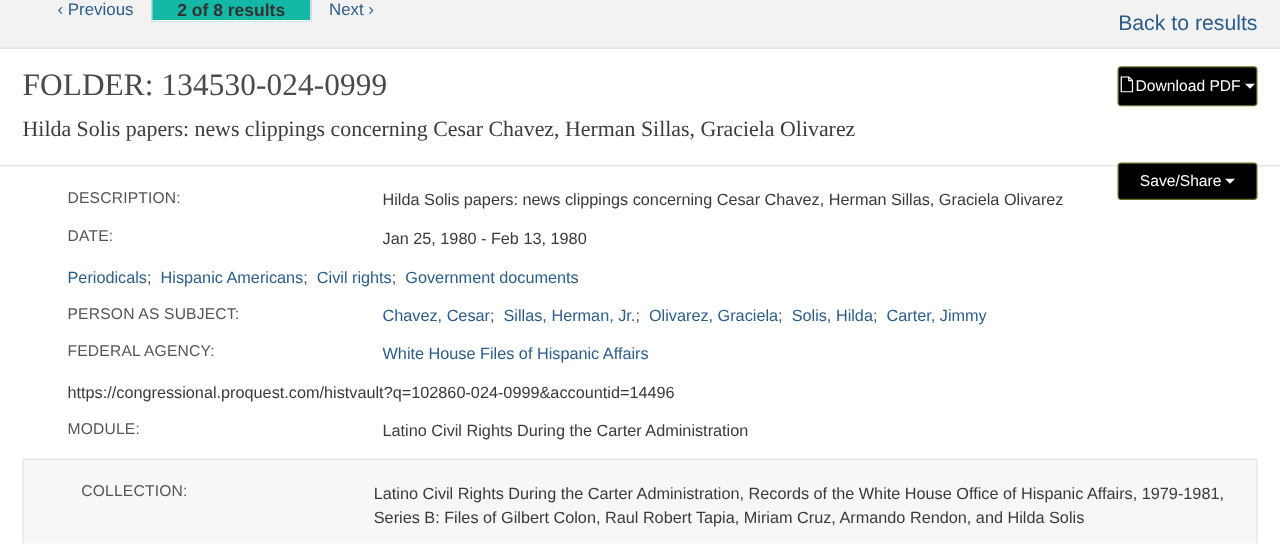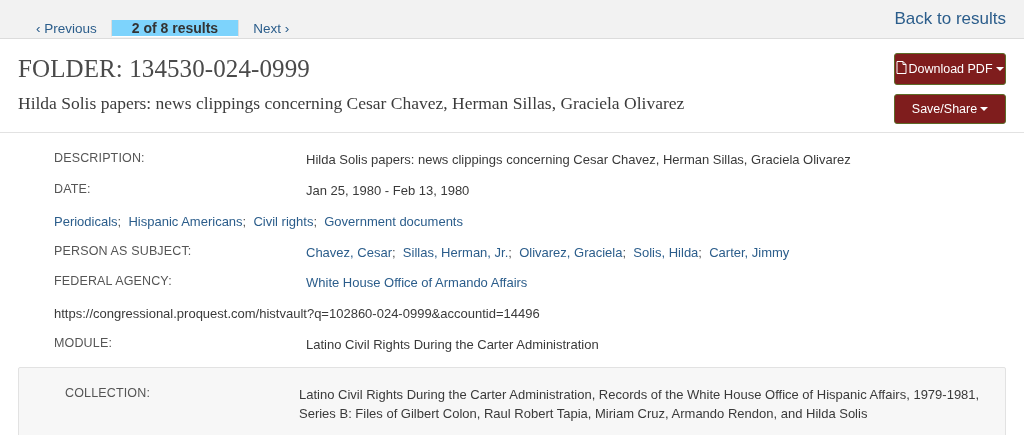--- a/index.html
+++ b/index.html
@@ -18,39 +18,38 @@
   .resultbar {
     position: relative;
     height: 39px;
     background: #f2f2f2;
     border-bottom: 1px solid #dcdcdc;
     display: flex;
     align-items: stretch;
   }
   .resultbar-left {
     display: flex;
-    align-items: center;
-    padding-left: 22px;
-    margin-top: 18px;
+    align-items: flex-start;
+    padding-left: 32px;
   }
   .nav-link {
     display: flex;
     align-items: center;
     font-size: 13.5px;
     color: #2b5d8b;
     padding: 0 14px;
     cursor: pointer;
     text-decoration: none;
     white-space: nowrap;
   }
   .result-count {
     display: flex;
     align-items: center;
     justify-content: center;
-    background: #7dd3fc;
+    background: #14b8a6;
     border-left: 1px solid #dcdcdc;
     border-right: 1px solid #dcdcdc;
     border-bottom: 1px solid #ffffff;
     margin-bottom: -1px;
     padding: 0 20px;
     font-size: 14px;
     font-weight: bold;
     color: #333333;
     white-space: nowrap;
   }
@@ -94,36 +93,36 @@
   .actions {
     position: absolute;
     right: 18px;
     top: 14px;
     display: flex;
     flex-direction: column;
     align-items: flex-end;
     gap: 9px;
   }
   .btn {
-    background: #7f1d1d;
+    background: #000000;
     color: #ffffff;
     border: 1px solid #5d6b28;
     border-radius: 3px;
     font-size: 12.5px;
     padding: 7px 12px;
     display: flex;
     align-items: center;
     justify-content: center;
     gap: 1px;
     cursor: pointer;
     min-width: 112px;
     white-space: nowrap;
   }
   .btn-download { width: 112px; }
-  .btn-save { width: 112px; }
+  .btn-save { width: 112px; margin-top: 36px; }
   .btn .caret {
     display: inline-block;
     width: 0; height: 0;
     border-left: 4px solid transparent;
     border-right: 4px solid transparent;
     border-top: 4px solid #ffffff;
     margin-left: 2px;
   }
   .pdf-icon { display: inline-block; line-height: 1; }
 
@@ -226,21 +225,21 @@
   <div class="meta-row">
     <div class="meta-label">PERSON AS SUBJECT:</div>
     <div class="meta-value">
       <a class="link">Chavez, Cesar</a><span class="sep">;&nbsp; </span><a class="link">Sillas, Herman, Jr.</a><span class="sep">;&nbsp; </span><a class="link">Olivarez, Graciela</a><span class="sep">;&nbsp; </span><a class="link">Solis, Hilda</a><span class="sep">;&nbsp; </span><a class="link">Carter, Jimmy</a>
     </div>
   </div>
 
   <div class="meta-row">
     <div class="meta-label">FEDERAL AGENCY:</div>
     <div class="meta-value">
-      <a class="link">White House Office of Armando Affairs</a>
+      <a class="link">White House Files of Hispanic Affairs</a>
     </div>
   </div>
 
   <div class="meta-row">
     <div class="meta-value">https://congressional.proquest.com/histvault?q=102860-024-0999&amp;accountid=14496</div>
   </div>
 
   <div class="meta-row">
     <div class="meta-label">MODULE:</div>
     <div class="meta-value">Latino Civil Rights During the Carter Administration</div>

